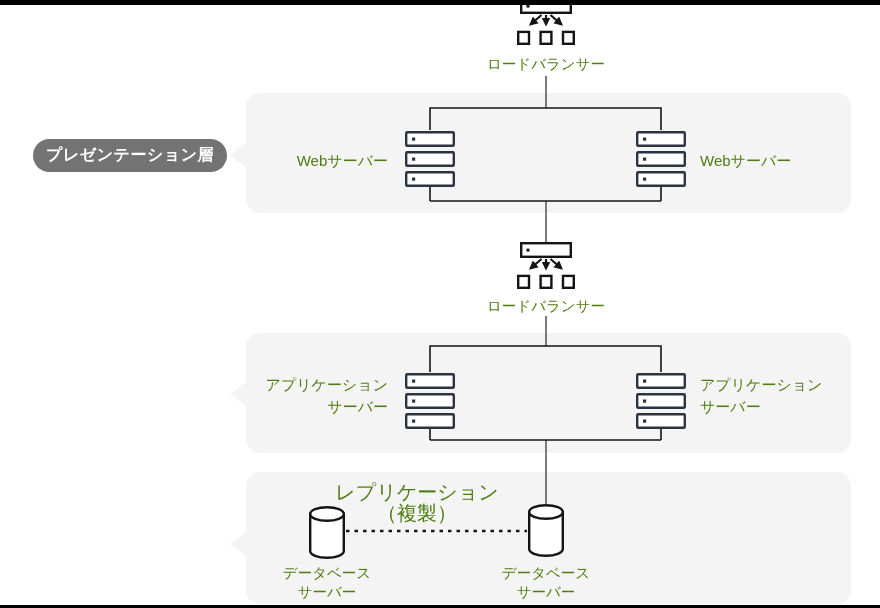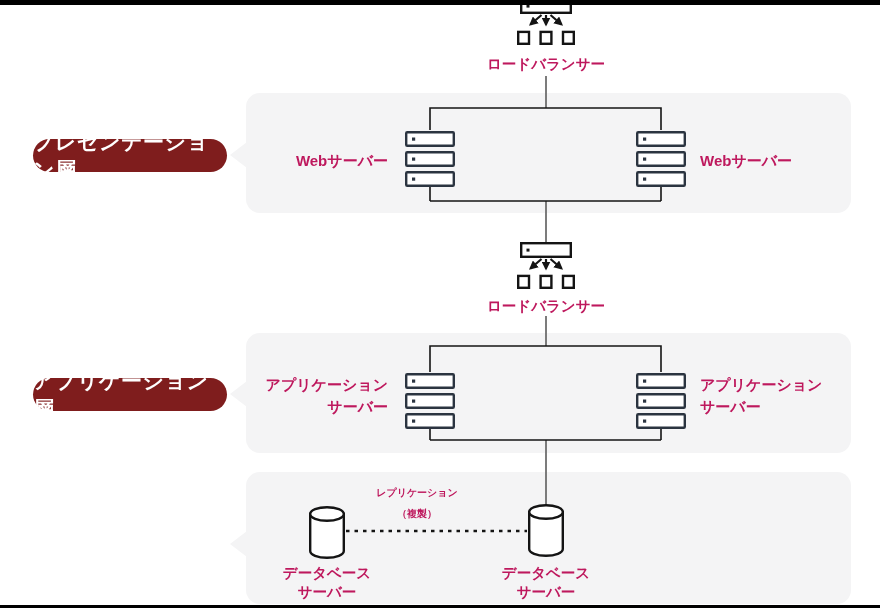--- a/index.html
+++ b/index.html
@@ -13,38 +13,38 @@
   .panel{position:absolute;left:246px;width:605px;background:#f4f4f5;border-radius:14px;z-index:1;}
   .panel.presentation{top:93px;height:120px;}
   .panel.application{top:333px;height:120px;}
   .panel.data{top:472px;height:132px;}
   .tail{position:absolute;left:-16px;width:0;height:0;
     border-top:13px solid transparent;border-bottom:13px solid transparent;
     border-right:17px solid #f4f4f5;}
   .panel.presentation .tail{top:49px;}
   .panel.application .tail{top:48px;}
   .panel.data .tail{top:59px;}
-  .pill{position:absolute;left:33px;width:194px;height:33px;background:#7f1d1d;
+  .pill{position:absolute;left:33px;width:194px;height:33px;background:#737373;
     border-radius:17px;display:flex;align-items:center;justify-content:center;
-    color:#ffffff;font-size:21px;font-weight:600;letter-spacing:0.5px;z-index:10;}
+    color:#ffffff;font-size:16px;font-weight:600;letter-spacing:0.5px;z-index:10;}
   .pill.p1{top:139px;}
   .pill.p2{top:378px;}
   .pill.p3{top:528px;}
-  .lbl{position:absolute;z-index:10;font-weight:700;font-size:15px;line-height:22px;
-    white-space:pre-line;color:#be185d;}
+  .lbl{position:absolute;z-index:10;font-weight:400;font-size:15px;line-height:22px;
+    white-space:pre-line;color:#4d7c0f;}
   .lbl.center{text-align:center;}
   .lbl.right{text-align:right;}
   .lbl.lb{transform:translateX(-50%);font-size:14.5px;white-space:nowrap;}
   #lb-top-label{left:546px;top:53px;}
   #lb-mid-label{left:546px;top:295px;}
   #web-left{left:258px;top:150px;width:130px;}
   #web-right{left:700px;top:150px;}
   #app-left{left:252px;top:374px;width:136px;}
   #app-right{left:700px;top:374px;}
-  #replication{left:317px;top:482px;width:200px;font-size:10px;line-height:21px;}
+  #replication{left:317px;top:482px;width:200px;font-size:20px;line-height:21px;}
   #db-left{left:267px;top:564px;width:120px;font-size:14.5px;line-height:19px;}
   #db-right{left:486px;top:564px;width:120px;font-size:14.5px;line-height:19px;}
   svg.overlay{position:absolute;left:0;top:0;z-index:5;pointer-events:none;}
 </style>
 </head>
 <body>
 
 <div class="canvas">
 
   <div class="panel presentation">
@@ -105,23 +105,20 @@
     <use href="#sym-server" x="636" y="131" width="50" height="56"></use>
     <use href="#sym-server" x="405" y="373" width="50" height="56"></use>
     <use href="#sym-server" x="636" y="373" width="50" height="56"></use>
     <use href="#sym-db" x="308" y="506" width="38" height="54"></use>
     <use href="#sym-db" x="527" y="504" width="38" height="54"></use>
   </svg>
 
   <div class="pill p1">
     <span>プレゼンテーション層</span>
   </div>
-  <div class="pill p2">
-    <span>アプリケーション層</span>
-  </div>
 
   <div class="lbl lb" id="lb-top-label">ロードバランサー</div>
   <div class="lbl lb" id="lb-mid-label">ロードバランサー</div>
 
   <div class="lbl right" id="web-left">Webサーバー</div>
   <div class="lbl" id="web-right">Webサーバー</div>
 
   <div class="lbl right" id="app-left">アプリケーション
 サーバー</div>
   <div class="lbl" id="app-right">アプリケーション

